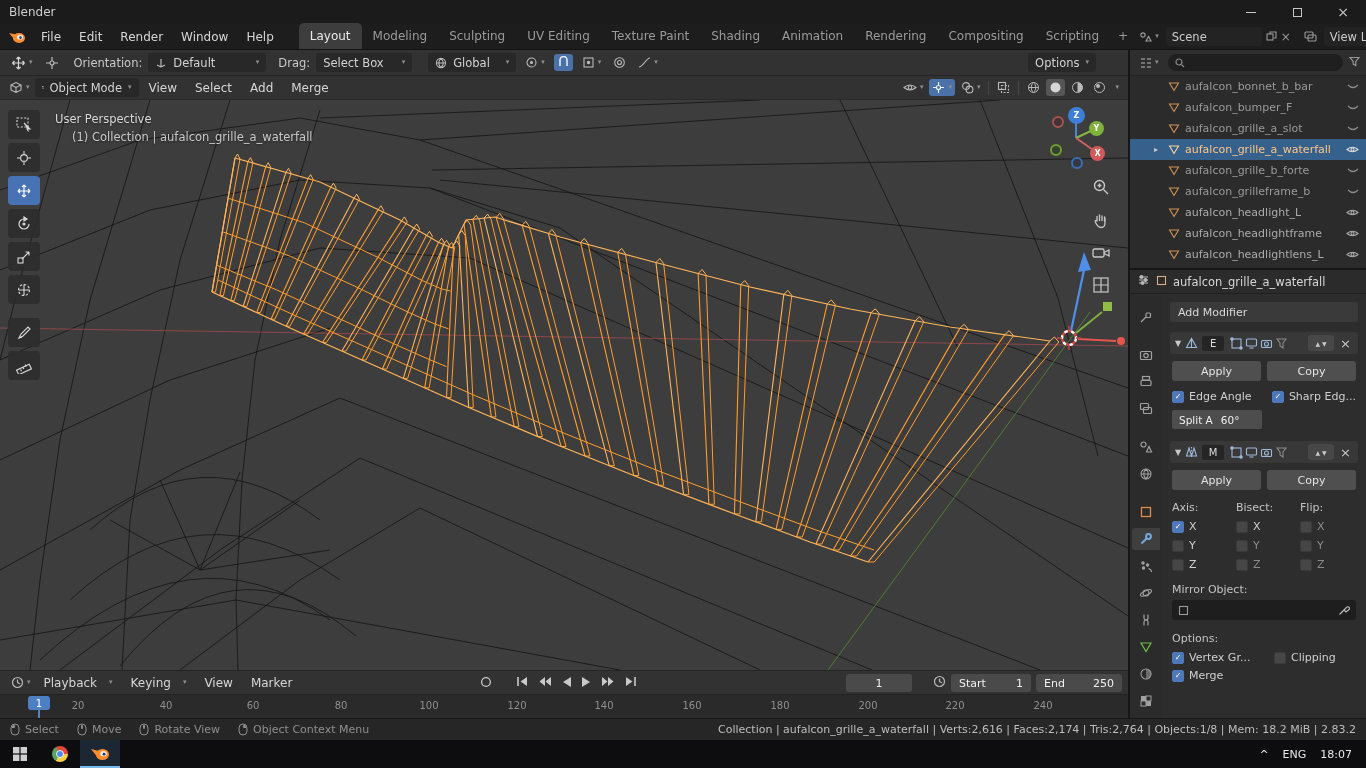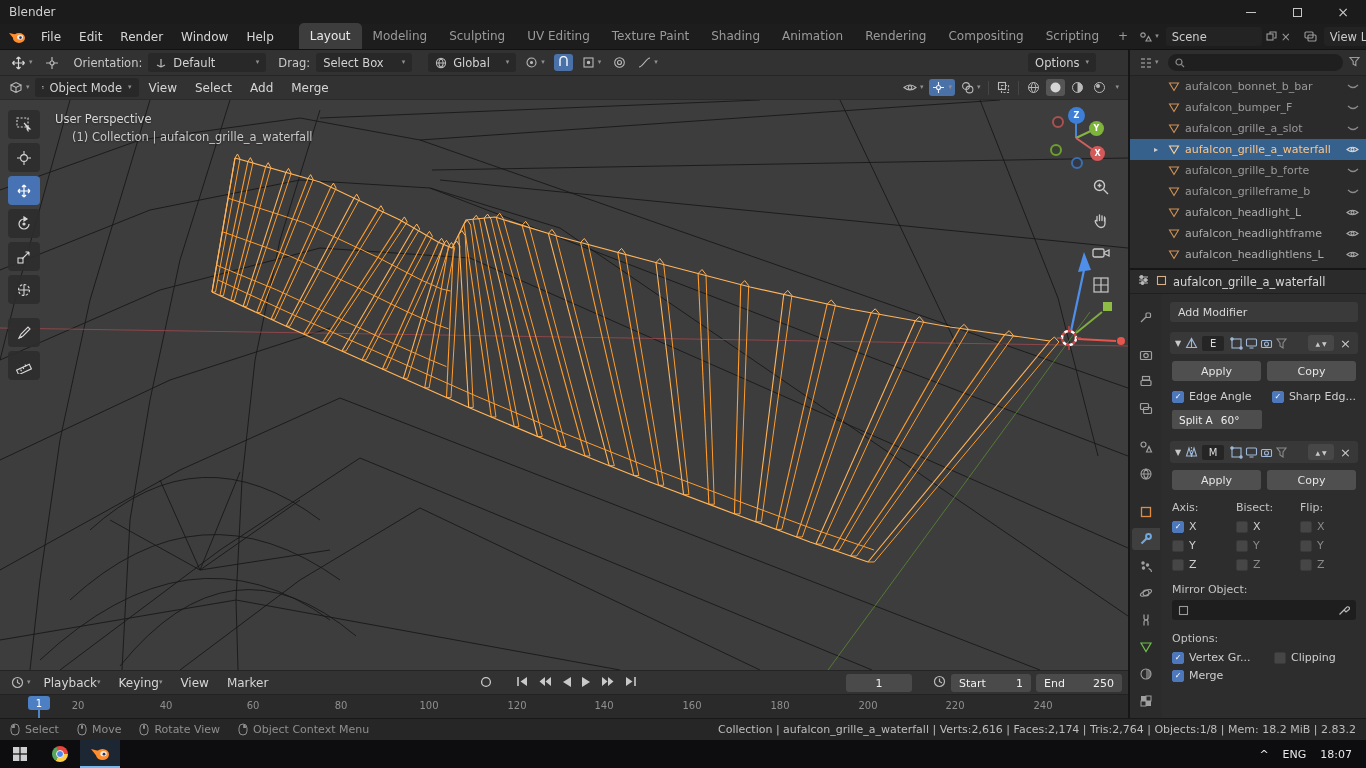--- a/index.html
+++ b/index.html
@@ -72,21 +72,21 @@
   .gb-hx{width:12px;height:12px;border:2px solid #a85252;background:rgba(70,40,40,.35);left:12px;top:14px;}
   .gb-hy{width:12px;height:12px;border:2px solid #6f9e33;background:rgba(50,70,35,.35);left:10px;top:42px;}
   .gb-hz{width:12px;height:12px;border:2px solid #3d6fb0;background:rgba(35,50,80,.35);left:31px;top:55px;}
   .vp-icons{position:absolute;right:18px;top:102px;display:flex;flex-direction:column;gap:13px;
     align-items:center;z-index:5;}
 
   
   .timeline{height:48px;background:#2a2a2a;}
   .tl-header{position:relative;height:24px;background:#323232;display:flex;align-items:center;
     gap:2px;padding:0 8px;border-top:1px solid #242424;}
-  .tl-header .menu{padding:0 8px;font-size:12px;display:flex;align-items:center;gap:0;justify-content:space-between;}
+  .tl-header .menu{padding:0 8px;font-size:12px;display:flex;align-items:center;gap:12px;justify-content:space-between;}
   .tctrl{position:absolute;left:480px;top:0;height:24px;display:flex;align-items:center;gap:9px;}
   .tl-fields{position:absolute;right:6px;top:0;height:24px;display:flex;align-items:center;gap:5px;}
   .numfield{background:#4a4a4a;border-radius:3px;height:18px;display:flex;align-items:center;
     justify-content:center;color:#f0f0f0;font-size:11px;}
   .f-frame{width:66px;margin-right:16px;}
   .f-start{width:80px;justify-content:space-between;padding:0 8px;}
   .f-end{width:86px;justify-content:space-between;padding:0 8px;}
   .tl-ruler{position:relative;height:24px;background:#2a2a2a;border-top:1px solid #222;overflow:hidden;}
   .tick{position:absolute;top:5px;transform:translateX(-50%);font-size:10px;color:#8f8f8f;}
   .ph-line{position:absolute;left:38px;top:13px;bottom:0;width:2px;background:#5084c7;}

